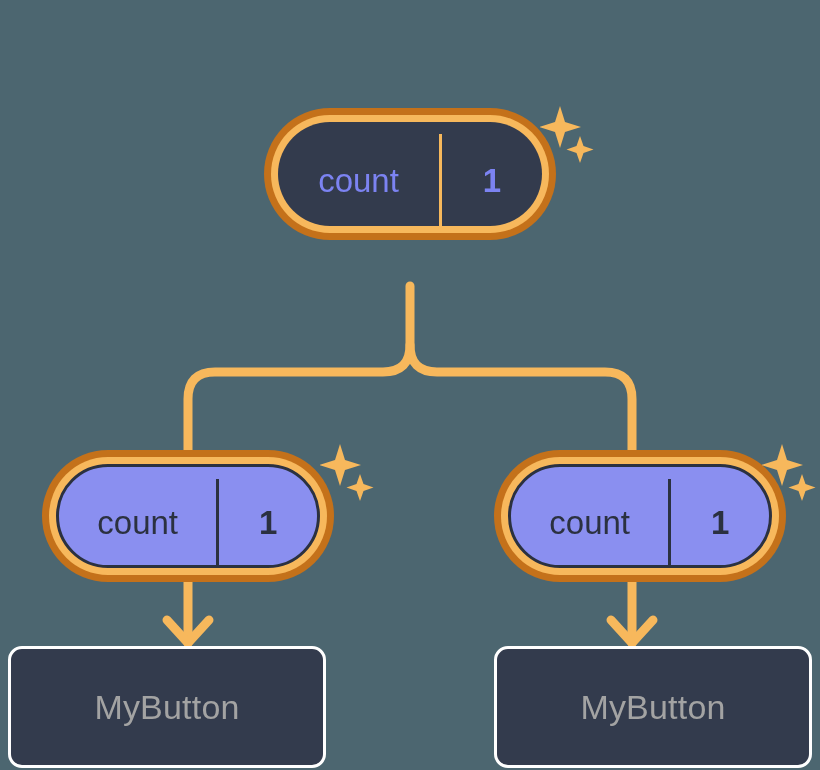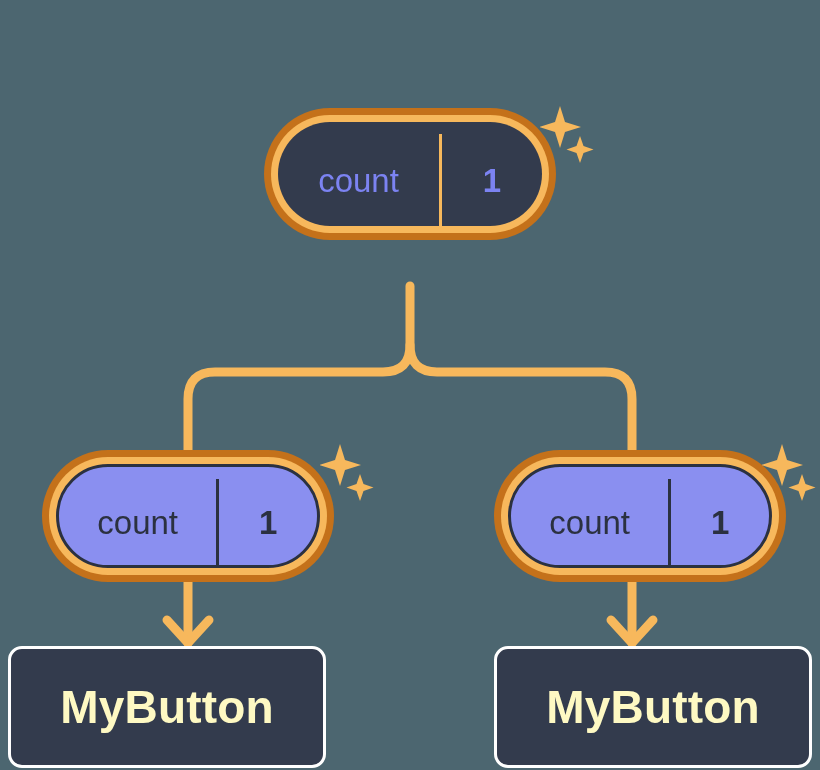--- a/index.html
+++ b/index.html
@@ -58,23 +58,23 @@
   }
 
   .button-card {
     width: 318px;
     height: 122px;
     justify-content: center;
   }
   #mybutton-card-left  { left: 8px;   top: 646px; }
   #mybutton-card-right { left: 494px; top: 646px; }
   .button-label {
-    color: #fef9c3;
-    font-size: 46px;
-    font-weight: 700;
+    color: #a3a3a3;
+    font-size: 34px;
+    font-weight: 400;
     letter-spacing: 0.2px;
     line-height: 1;
   }
 
   
   .pill {
     position: absolute;
     box-sizing: border-box;
     border-radius: 999px;
     background: #c4711a;          

